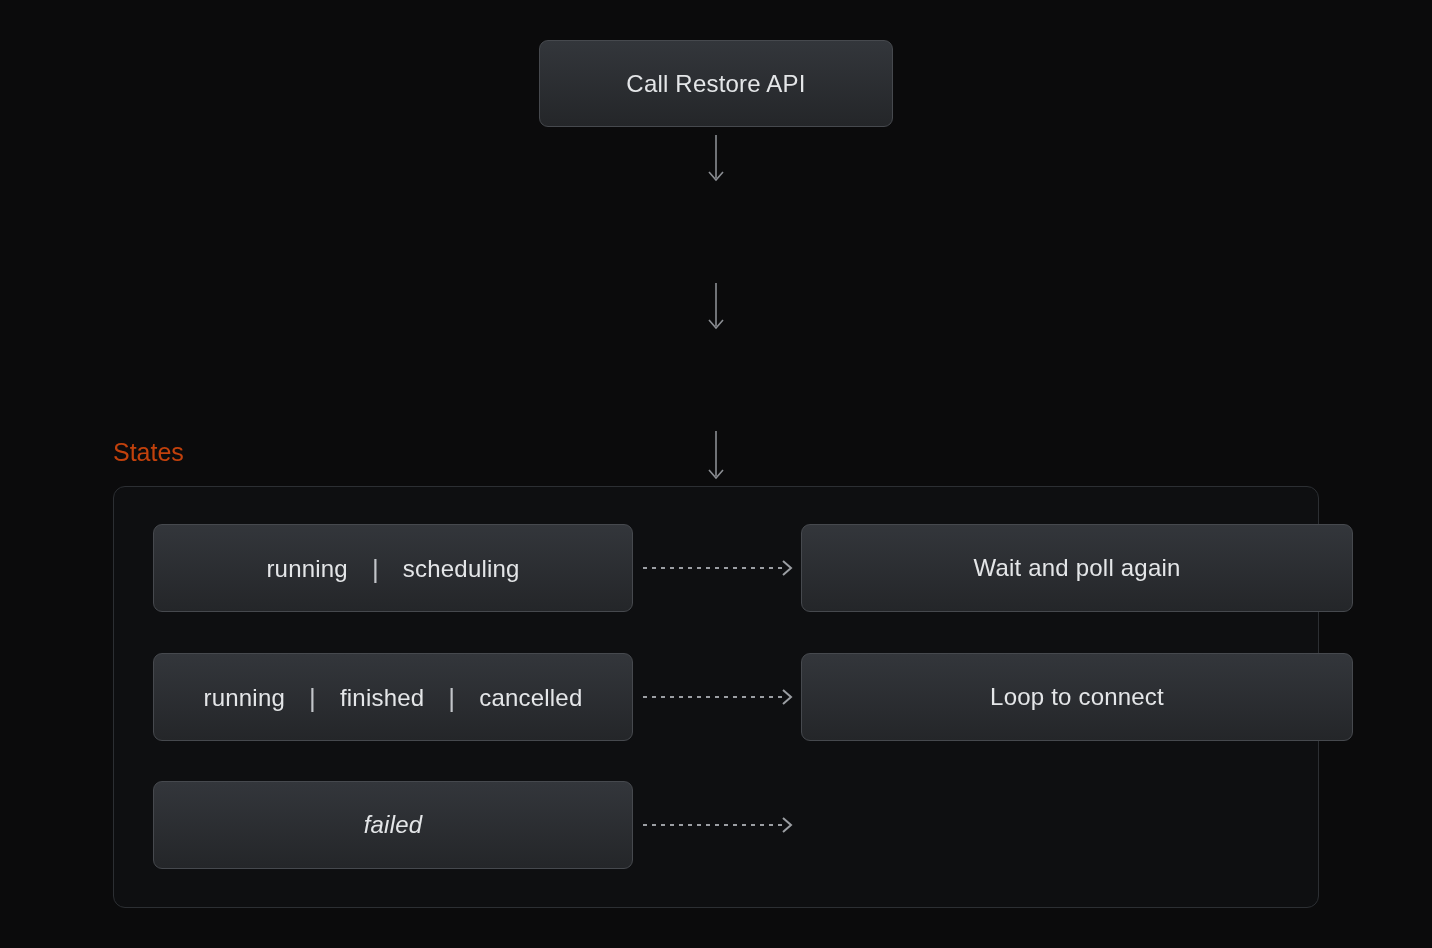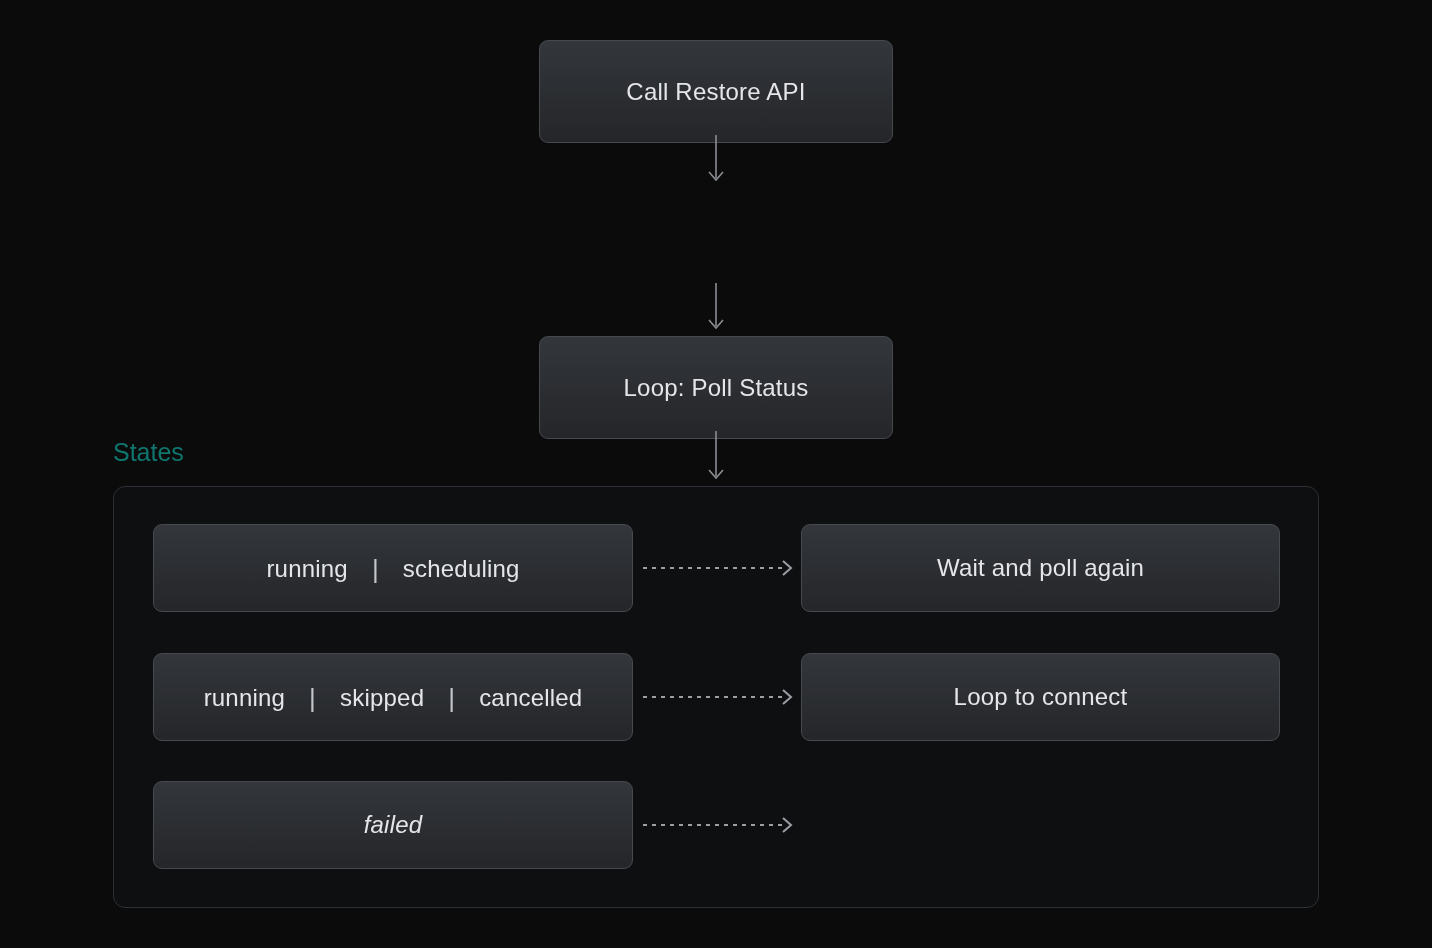--- a/index.html
+++ b/index.html
@@ -23,35 +23,35 @@
     border-radius: 9px;
     background: linear-gradient(180deg, #33363b 0%, #242629 100%);
     color: #e4e6e8;
     font-size: 24px;
     letter-spacing: 0.2px;
   }
 
   .top-node {
     left: 539px;
     width: 354px;
-    height: 103px;
+    height: 87px;
   }
 
   .varrow { position: absolute; left: 704px; width: 24px; }
   .varrow line, .varrow polyline {
     stroke: #8b8e93;
     stroke-width: 1.6;
     fill: none;
   }
 
   .states-title {
     position: absolute;
     left: 113px;
     top: 438px;
-    color: #0f766e;
+    color: #c2410c;
     font-size: 25px;
   }
 
   .states-container {
     position: absolute;
     left: 113px;
     top: 486px;
     width: 1206px;
     height: 422px;
     border: 1px solid #2c2f33;
@@ -60,21 +60,21 @@
     text-align: center;
   }
 
   .state-box {
     left: 39px;
     width: 480px;
     height: 88px;
   }
   .outcome-box {
     left: 687px;
-    width: 479px;
+    width: 552px;
     height: 88px;
   }
   .row-0 { top: 37px; }
   .row-1 { top: 166px; }
   .row-2 { top: 294px; font-style: italic; }
 
   .pipe {
     color: #c2c5c9;
     margin: 0 24px;
     font-size: 26px;
@@ -112,23 +112,20 @@
     <line x1="12" y1="8" x2="12" y2="51"></line>
     <polyline points="5,45 12,53 19,45"></polyline>
   </svg>
 
 
   <svg class="varrow" style="top:275px" height="61" viewBox="0 0 24 61">
     <line x1="12" y1="8" x2="12" y2="51"></line>
     <polyline points="5,45 12,53 19,45"></polyline>
   </svg>
 
-  <div class="node top-node" style="top:336px">
-    <span>Loop: Poll Status</span>
-  </div>
 
   <svg class="varrow" style="top:423px" height="63" viewBox="0 0 24 63">
     <line x1="12" y1="8" x2="12" y2="53"></line>
     <polyline points="5,47 12,55 19,47"></polyline>
   </svg>
 
   <div class="states-title">States</div>
 
   <div class="states-container">
 
@@ -137,21 +134,21 @@
     </div>
     <svg class="harrow arrow-0" viewBox="0 0 158 20">
       <line x1="2" y1="10" x2="144" y2="10"></line>
       <polyline points="142,3 150,10 142,17"></polyline>
     </svg>
     <div class="node outcome-box row-0">
       <span>Wait and poll again</span>
     </div>
 
     <div class="node state-box row-1">
-      <span><span>running</span><span class="pipe">|</span><span>skipped</span><span class="pipe">|</span><span>cancelled</span></span>
+      <span><span>running</span><span class="pipe">|</span><span>finished</span><span class="pipe">|</span><span>cancelled</span></span>
     </div>
     <svg class="harrow arrow-1" viewBox="0 0 158 20">
       <line x1="2" y1="10" x2="144" y2="10"></line>
       <polyline points="142,3 150,10 142,17"></polyline>
     </svg>
     <div class="node outcome-box row-1">
       <span>Loop to connect</span>
     </div>
 
     <div class="node state-box row-2">

